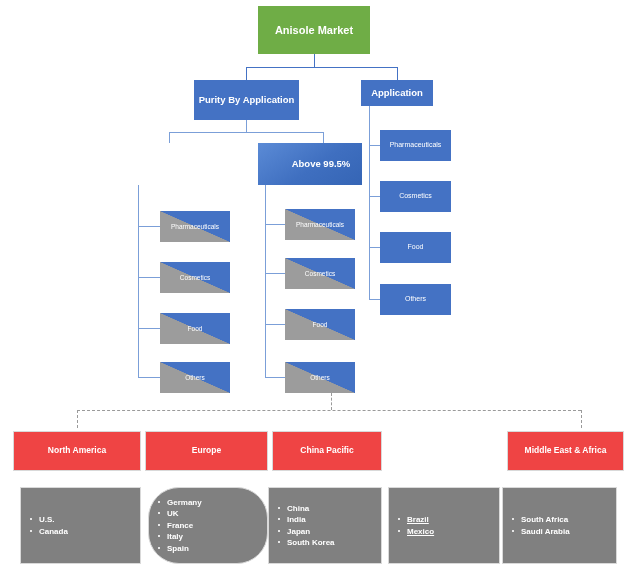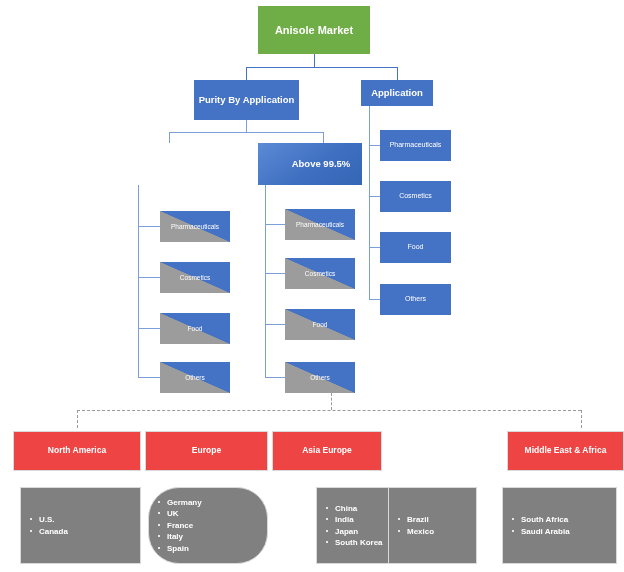--- a/index.html
+++ b/index.html
@@ -222,50 +222,50 @@
   <div class="dotted-v" style="left:77px; top:410px; height:18px;"></div>
   <div class="dotted-v" style="left:581px; top:410px; height:18px;"></div>
 
   <div class="node node-region" style="left:13px; top:431px; width:128px; height:40px;">
     <span>North America</span>
   </div>
   <div class="node node-region" style="left:145px; top:431px; width:123px; height:40px;">
     <span>Europe</span>
   </div>
   <div class="node node-region" style="left:272px; top:431px; width:110px; height:40px;">
-    <span>Asia Europe</span>
+    <span>China Pacific</span>
   </div>
   <div class="node node-region" style="left:507px; top:431px; width:117px; height:40px;">
     <span>Middle East &amp; Africa</span>
   </div>
 
   <div class="node-countries" style="left:20px; top:487px; width:121px; height:77px;">
     <ul>
         <li>U.S.</li>
         <li>Canada</li>
       </ul>
   </div>
   <div class="node-countries" style="left:148px; top:487px; width:120px; height:77px;border-radius:31px;">
     <ul>
         <li>Germany</li>
         <li>UK</li>
         <li>France</li>
         <li>Italy</li>
         <li>Spain</li>
       </ul>
   </div>
-  <div class="node-countries" style="left:268px; top:487px; width:114px; height:77px;margin-left:48px;">
+  <div class="node-countries" style="left:268px; top:487px; width:114px; height:77px;">
     <ul>
         <li>China</li>
         <li>India</li>
         <li>Japan</li>
         <li>South Korea</li>
       </ul>
   </div>
-  <div class="node-countries" style="left:388px; top:487px; width:89px; height:77px;">
+  <div class="node-countries" style="left:388px; top:487px; width:112px; height:77px;text-decoration:underline;">
     <ul>
         <li>Brazil</li>
         <li>Mexico</li>
       </ul>
   </div>
   <div class="node-countries" style="left:502px; top:487px; width:115px; height:77px;">
     <ul>
         <li>South Africa</li>
         <li>Saudi Arabia</li>
       </ul>

